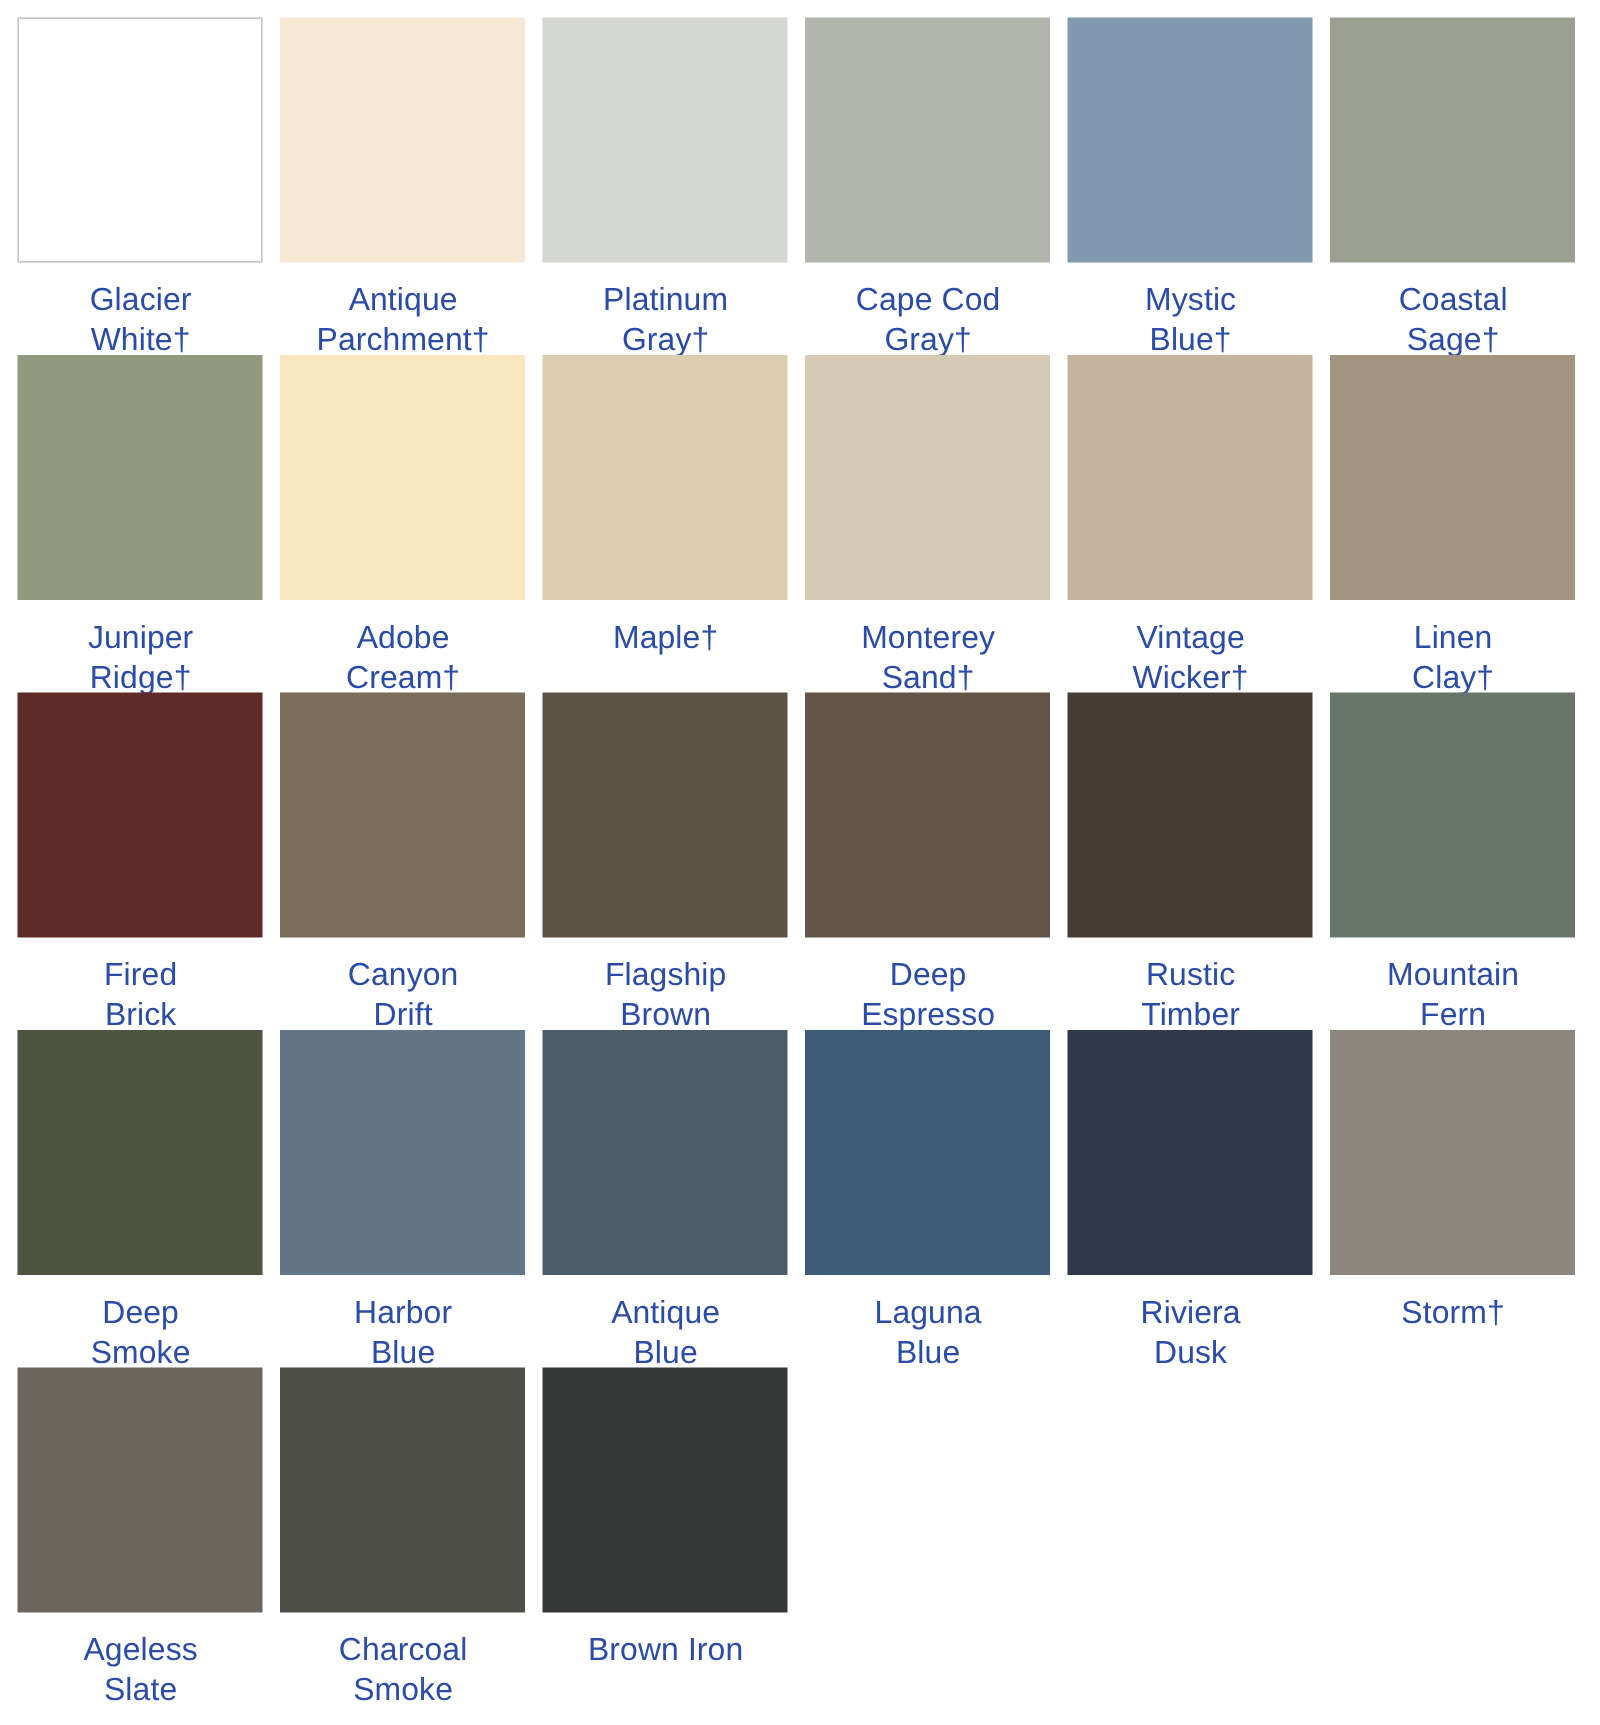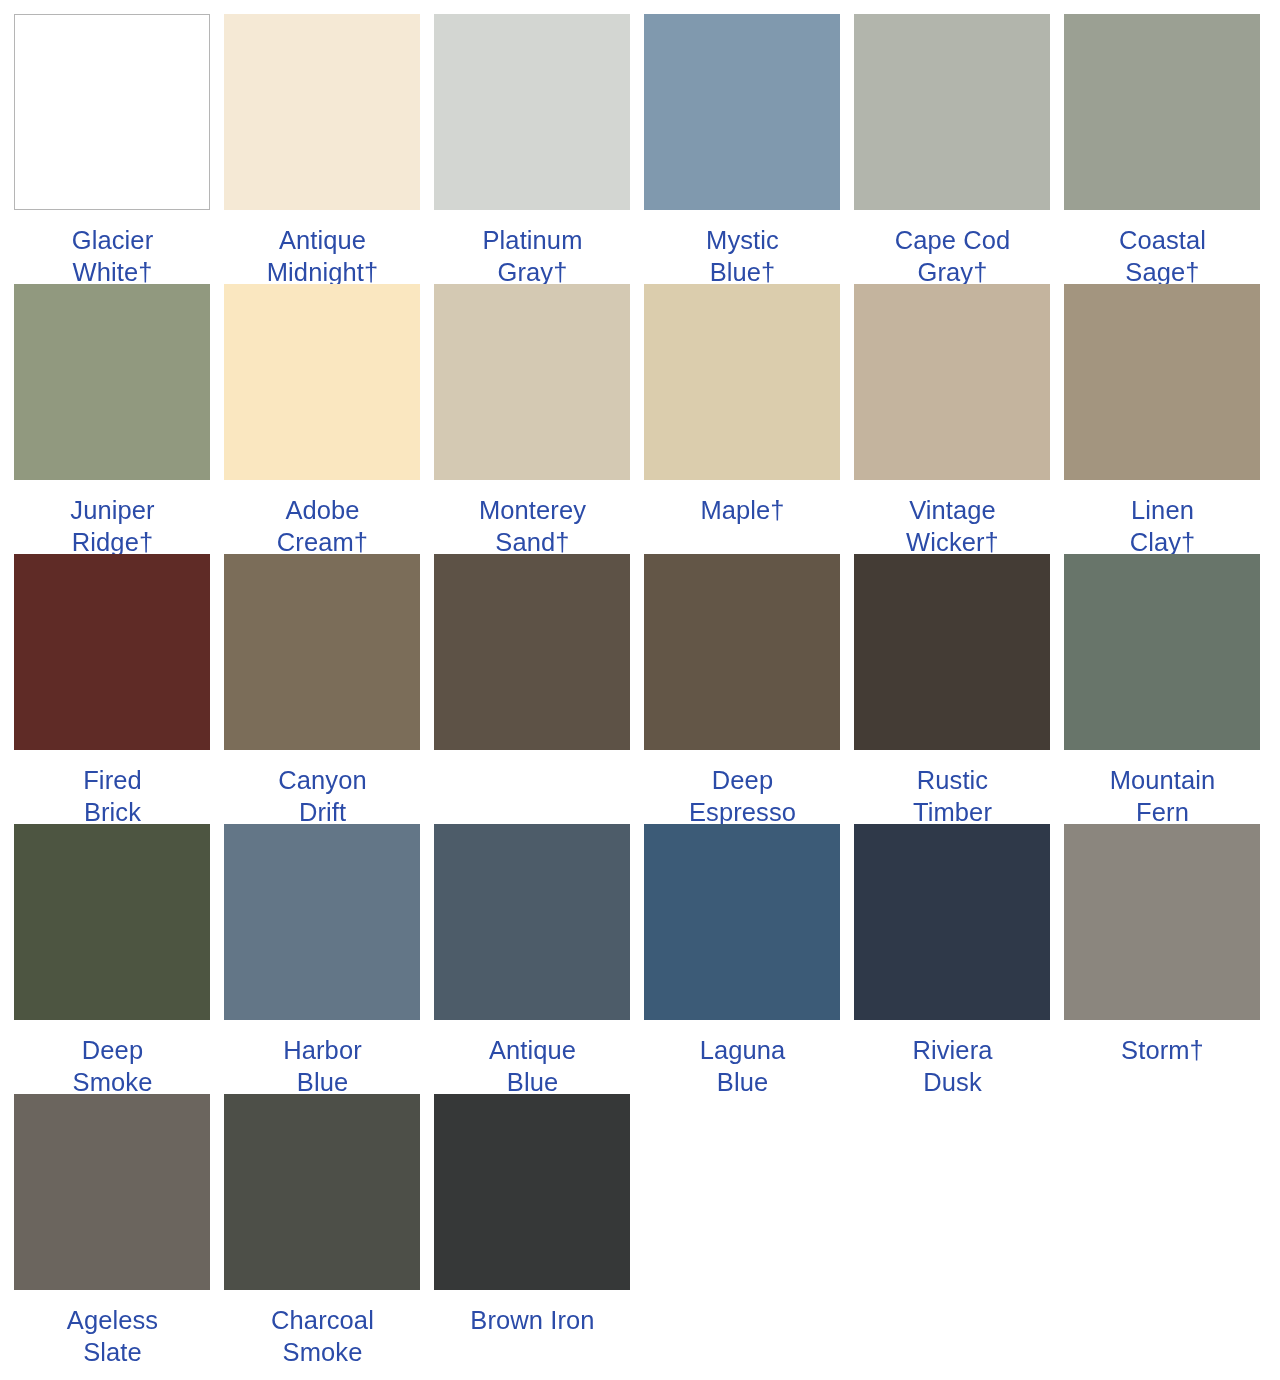--- a/index.html
+++ b/index.html
@@ -62,62 +62,62 @@
 
 <div id="palette-grid">
     <div class="swatch-cell">
       <div class="swatch-chip bordered" style="background: rgb(255, 255, 255);"></div>
       <div class="swatch-label"><span>Glacier</span>
 <span>White</span><span class="dagger">†</span></div>
     </div>
     <div class="swatch-cell">
       <div class="swatch-chip" style="background: rgb(245, 233, 213);"></div>
       <div class="swatch-label"><span>Antique</span>
-<span>Midnight</span><span class="dagger">†</span></div>
+<span>Parchment</span><span class="dagger">†</span></div>
     </div>
     <div class="swatch-cell">
       <div class="swatch-chip" style="background: rgb(211, 214, 210);"></div>
       <div class="swatch-label"><span>Platinum</span>
 <span>Gray</span><span class="dagger">†</span></div>
     </div>
     <div class="swatch-cell">
+      <div class="swatch-chip" style="background: rgb(178, 181, 172);"></div>
+      <div class="swatch-label"><span>Cape Cod</span>
+<span>Gray</span><span class="dagger">†</span></div>
+    </div>
+    <div class="swatch-cell">
       <div class="swatch-chip" style="background: rgb(128, 153, 174);"></div>
       <div class="swatch-label"><span>Mystic</span>
 <span>Blue</span><span class="dagger">†</span></div>
     </div>
     <div class="swatch-cell">
-      <div class="swatch-chip" style="background: rgb(178, 181, 172);"></div>
-      <div class="swatch-label"><span>Cape Cod</span>
-<span>Gray</span><span class="dagger">†</span></div>
-    </div>
-    <div class="swatch-cell">
       <div class="swatch-chip" style="background: rgb(155, 160, 147);"></div>
       <div class="swatch-label"><span>Coastal</span>
 <span>Sage</span><span class="dagger">†</span></div>
     </div>
     <div class="swatch-cell">
       <div class="swatch-chip" style="background: rgb(145, 153, 127);"></div>
       <div class="swatch-label"><span>Juniper</span>
 <span>Ridge</span><span class="dagger">†</span></div>
     </div>
     <div class="swatch-cell">
       <div class="swatch-chip" style="background: rgb(250, 231, 192);"></div>
       <div class="swatch-label"><span>Adobe</span>
 <span>Cream</span><span class="dagger">†</span></div>
     </div>
     <div class="swatch-cell">
+      <div class="swatch-chip" style="background: rgb(219, 205, 173);"></div>
+      <div class="swatch-label"><span>Maple</span><span class="dagger">†</span></div>
+    </div>
+    <div class="swatch-cell">
       <div class="swatch-chip" style="background: rgb(212, 201, 179);"></div>
       <div class="swatch-label"><span>Monterey</span>
 <span>Sand</span><span class="dagger">†</span></div>
     </div>
     <div class="swatch-cell">
-      <div class="swatch-chip" style="background: rgb(219, 205, 173);"></div>
-      <div class="swatch-label"><span>Maple</span><span class="dagger">†</span></div>
-    </div>
-    <div class="swatch-cell">
       <div class="swatch-chip" style="background: rgb(196, 180, 158);"></div>
       <div class="swatch-label"><span>Vintage</span>
 <span>Wicker</span><span class="dagger">†</span></div>
     </div>
     <div class="swatch-cell">
       <div class="swatch-chip" style="background: rgb(163, 149, 127);"></div>
       <div class="swatch-label"><span>Linen</span>
 <span>Clay</span><span class="dagger">†</span></div>
     </div>
     <div class="swatch-cell">
@@ -125,20 +125,22 @@
       <div class="swatch-label"><span>Fired</span>
 <span>Brick</span></div>
     </div>
     <div class="swatch-cell">
       <div class="swatch-chip" style="background: rgb(123, 109, 89);"></div>
       <div class="swatch-label"><span>Canyon</span>
 <span>Drift</span></div>
     </div>
     <div class="swatch-cell">
       <div class="swatch-chip" style="background: rgb(93, 82, 70);"></div>
+      <div class="swatch-label"><span>Flagship</span>
+<span>Brown</span></div>
     </div>
     <div class="swatch-cell">
       <div class="swatch-chip" style="background: rgb(99, 86, 71);"></div>
       <div class="swatch-label"><span>Deep</span>
 <span>Espresso</span></div>
     </div>
     <div class="swatch-cell">
       <div class="swatch-chip" style="background: rgb(68, 60, 53);"></div>
       <div class="swatch-label"><span>Rustic</span>
 <span>Timber</span></div>

